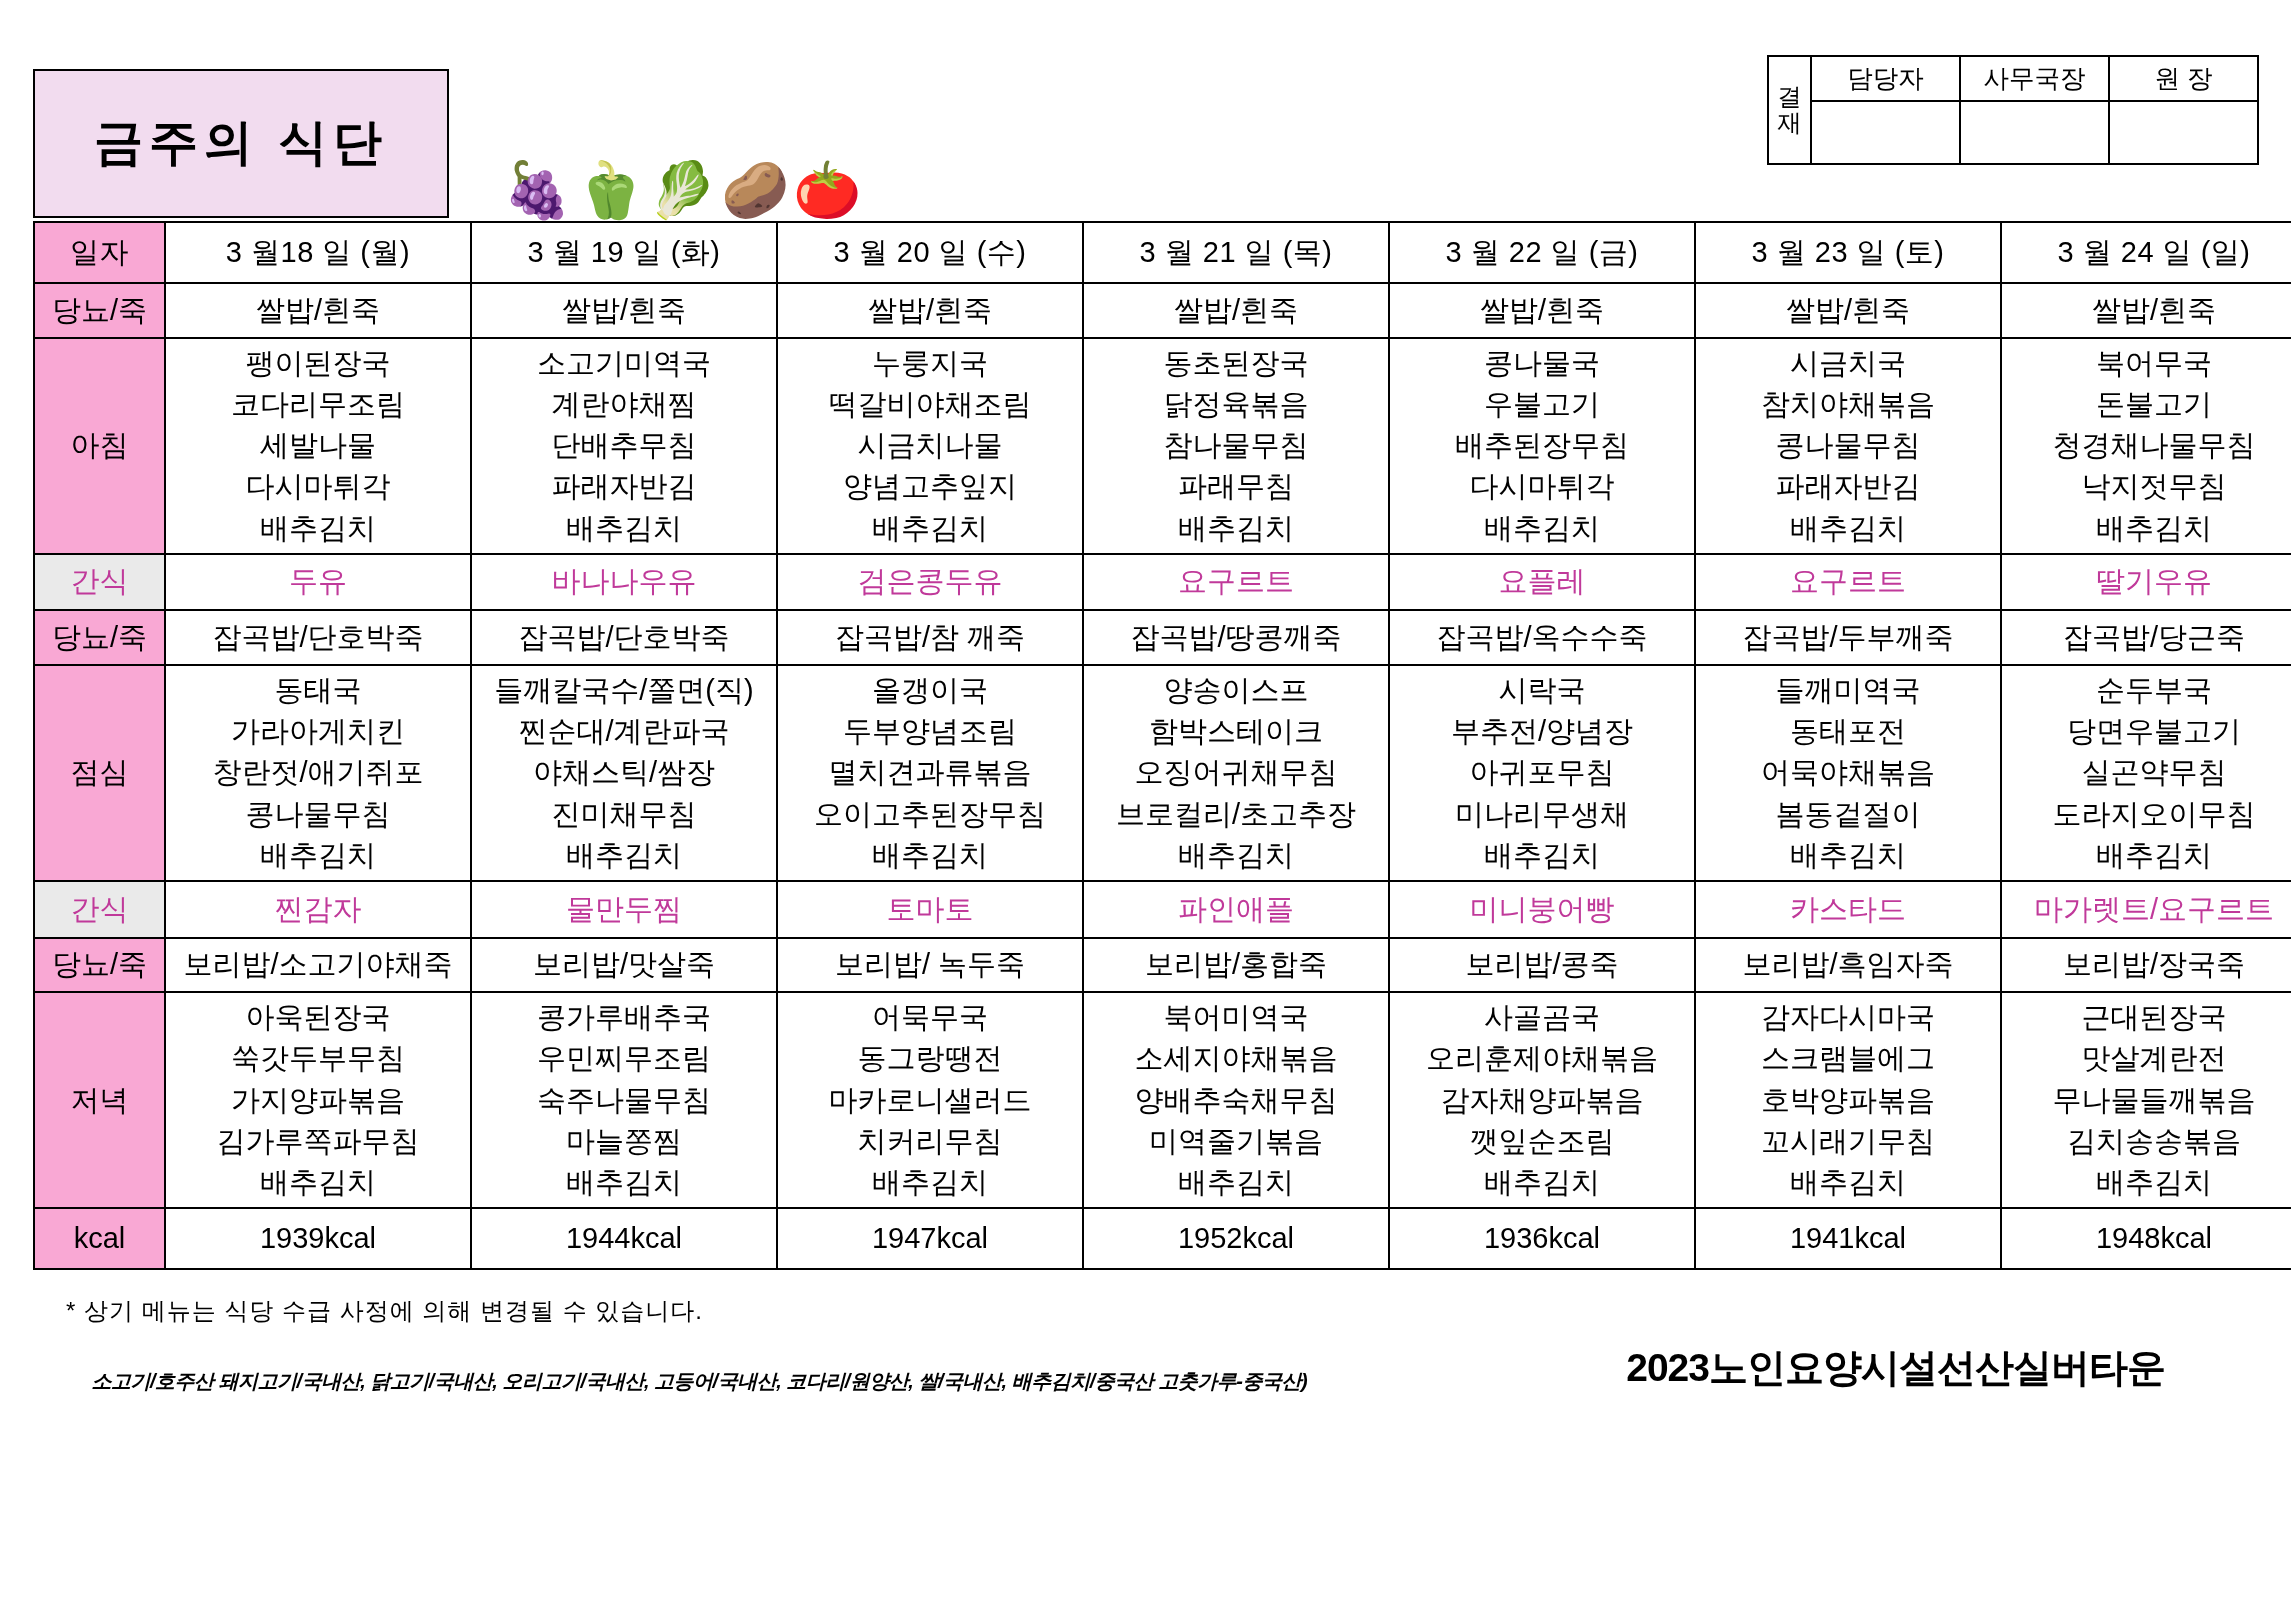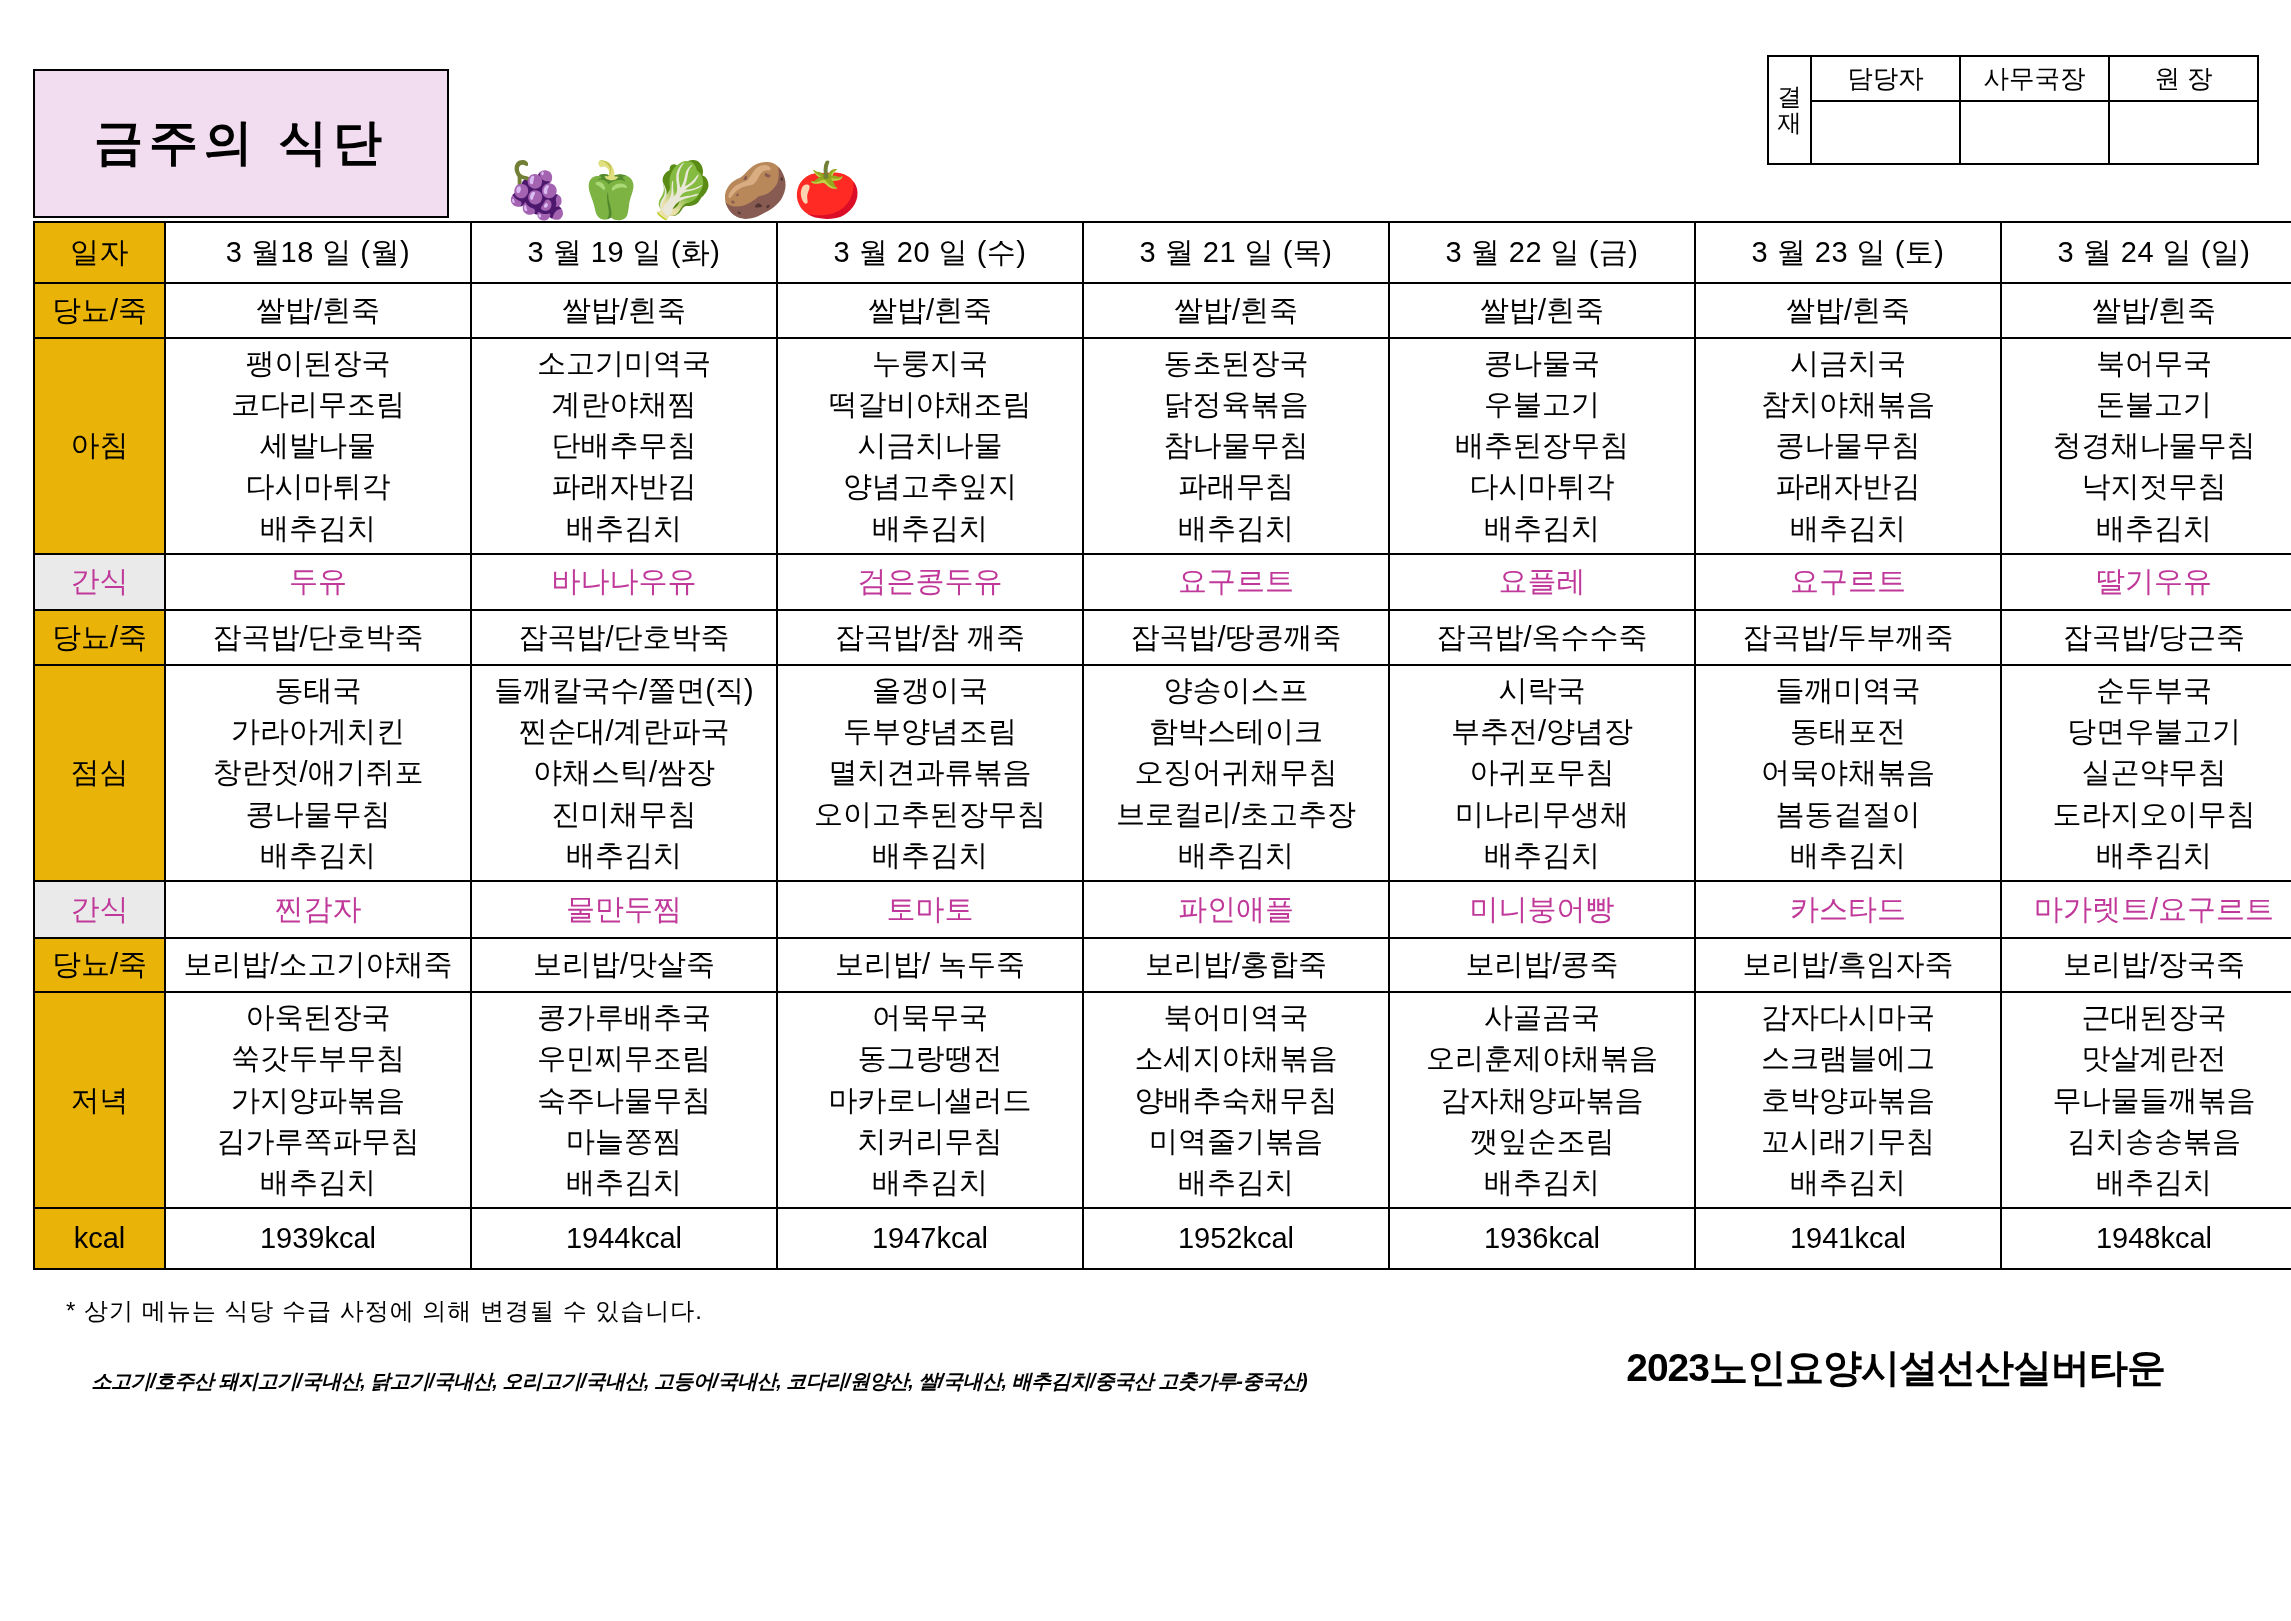--- a/index.html
+++ b/index.html
@@ -98,21 +98,21 @@
   table.menu td {
     border: 2px solid #000;
     text-align: center;
     vertical-align: middle;
     font-size: 29px;
     padding: 3.9px 2px;
     line-height: 1.42;
   }
   .rowlabel {
     width: 125px;
-    background: #eab308;
+    background: #f9a8d4;
     font-size: 28px;
   }
   .daycol { width: 300px; }
   .date-row td { height: 51px; font-size: 29px; letter-spacing: 0.5px; }
   .simple-row td { height: 45px; }
   .snack-row td { color: #c0399a; height: 47px; }
   .snack-row td.rowlabel { color: #c0399a; background: #eaeaea; margin-left: 24px; }
   .meal-cell { line-height: 1.55; padding: 9.8px 2px; }
   .kcal-row td { height: 51px; font-size: 30px; }
 

